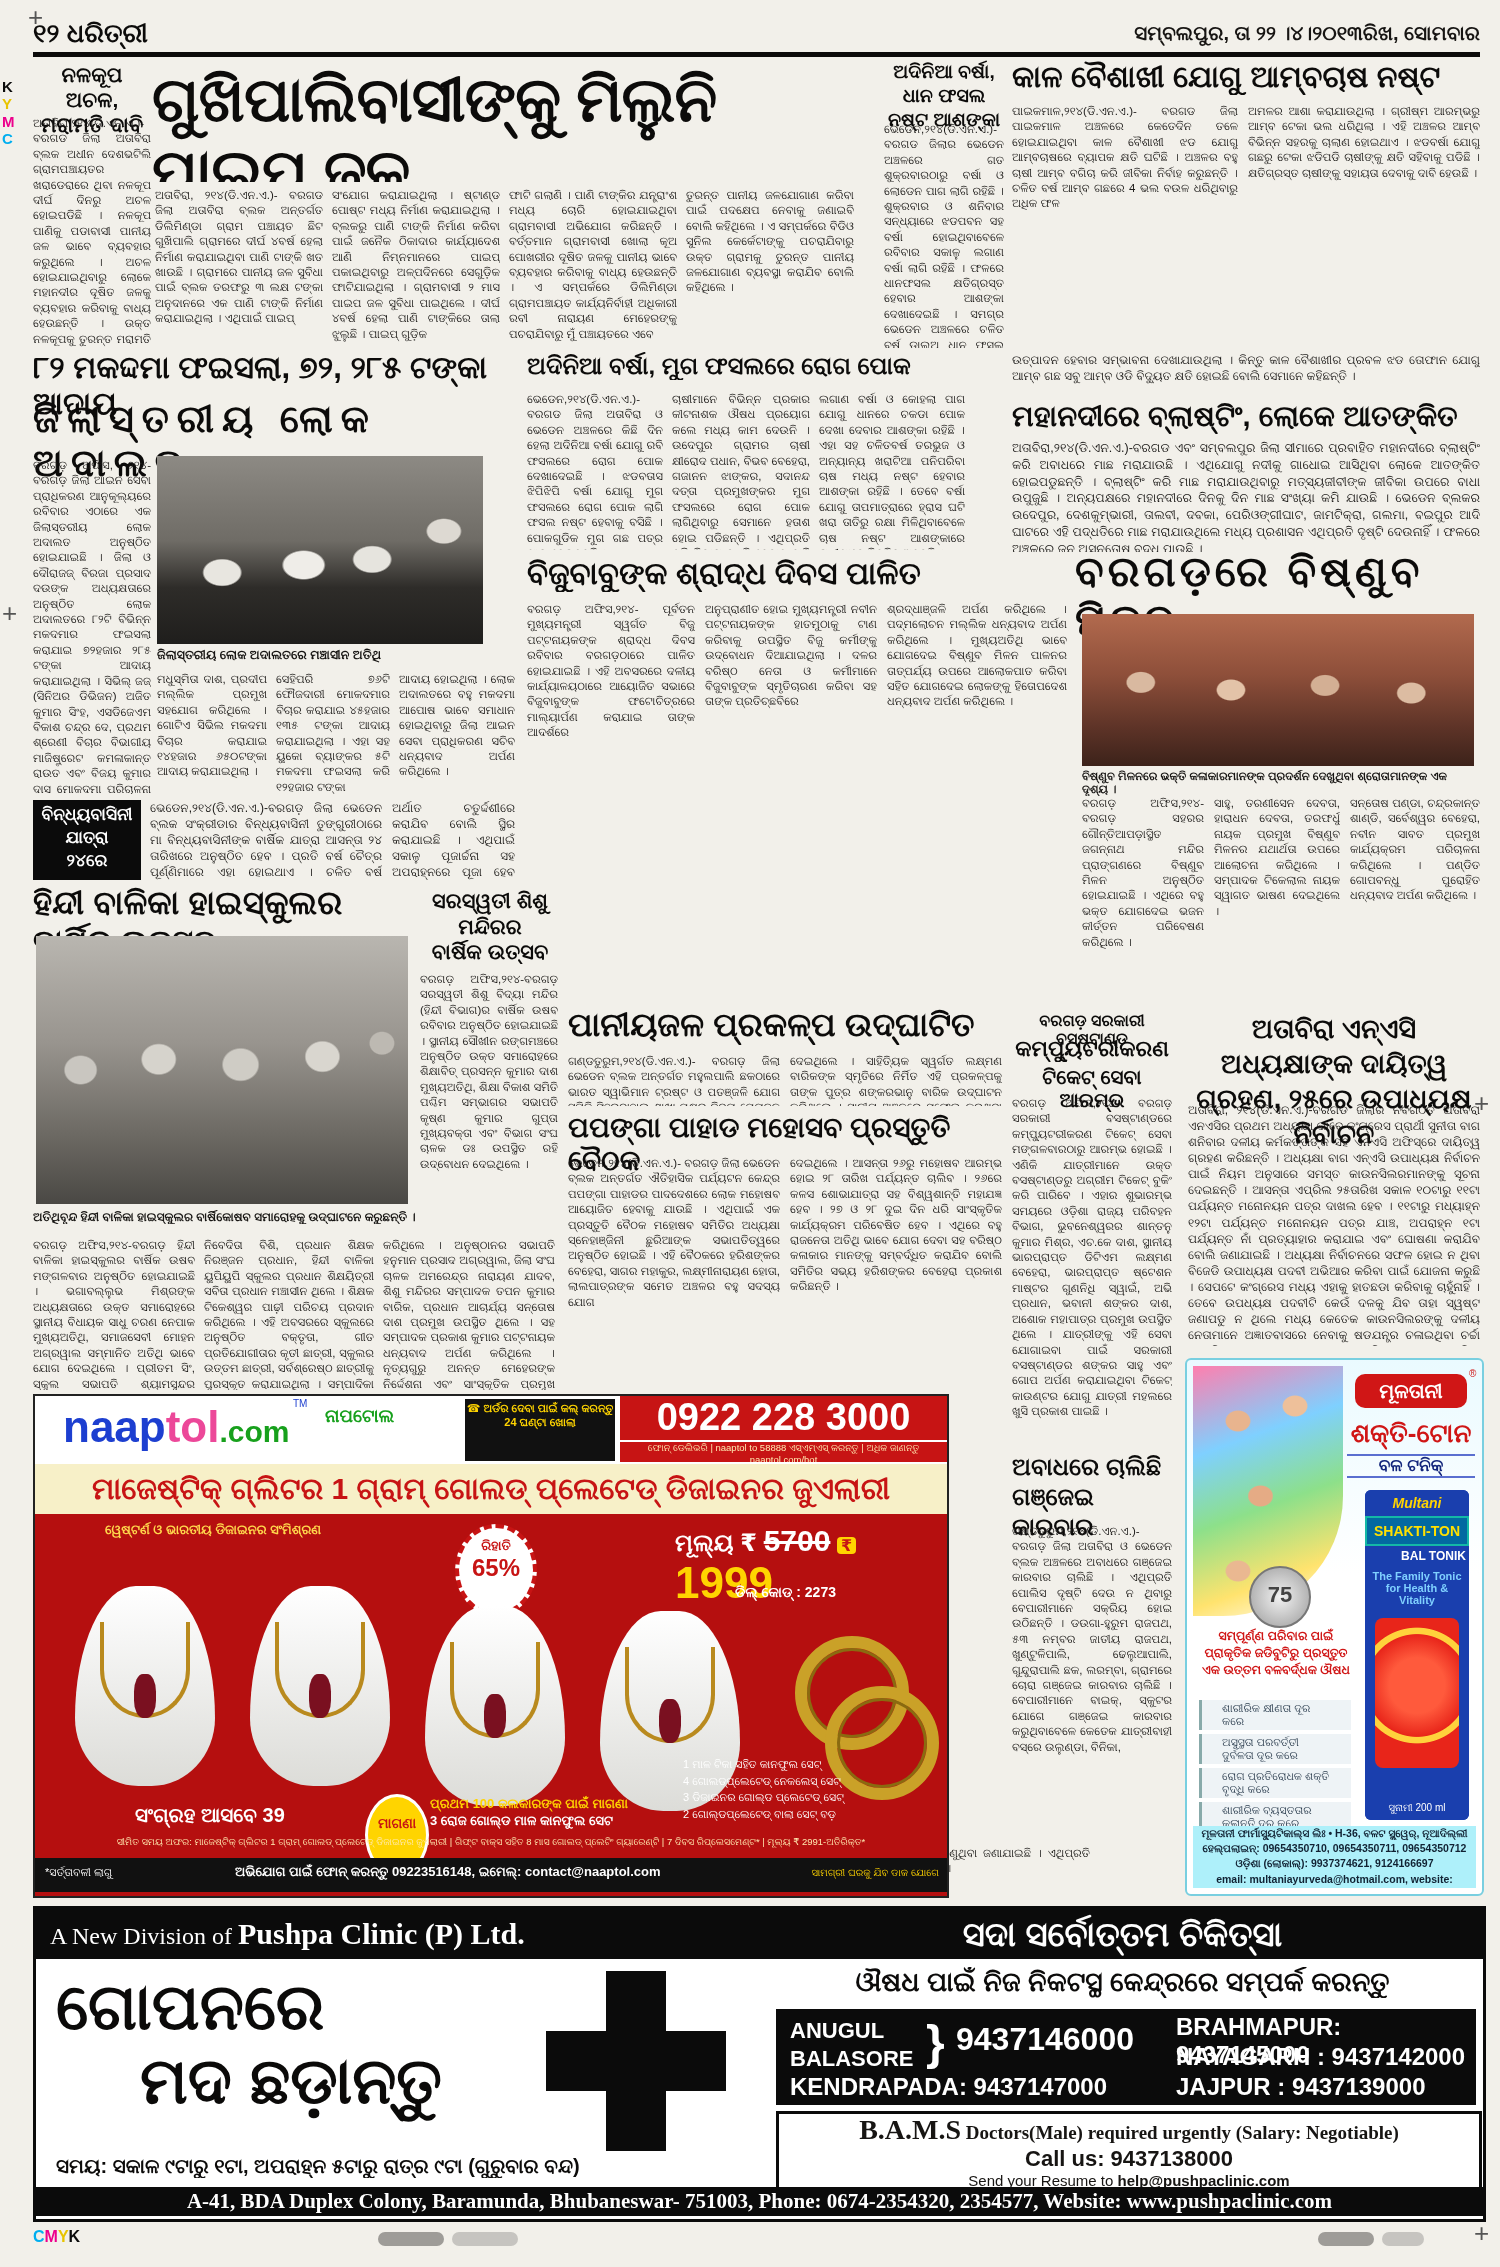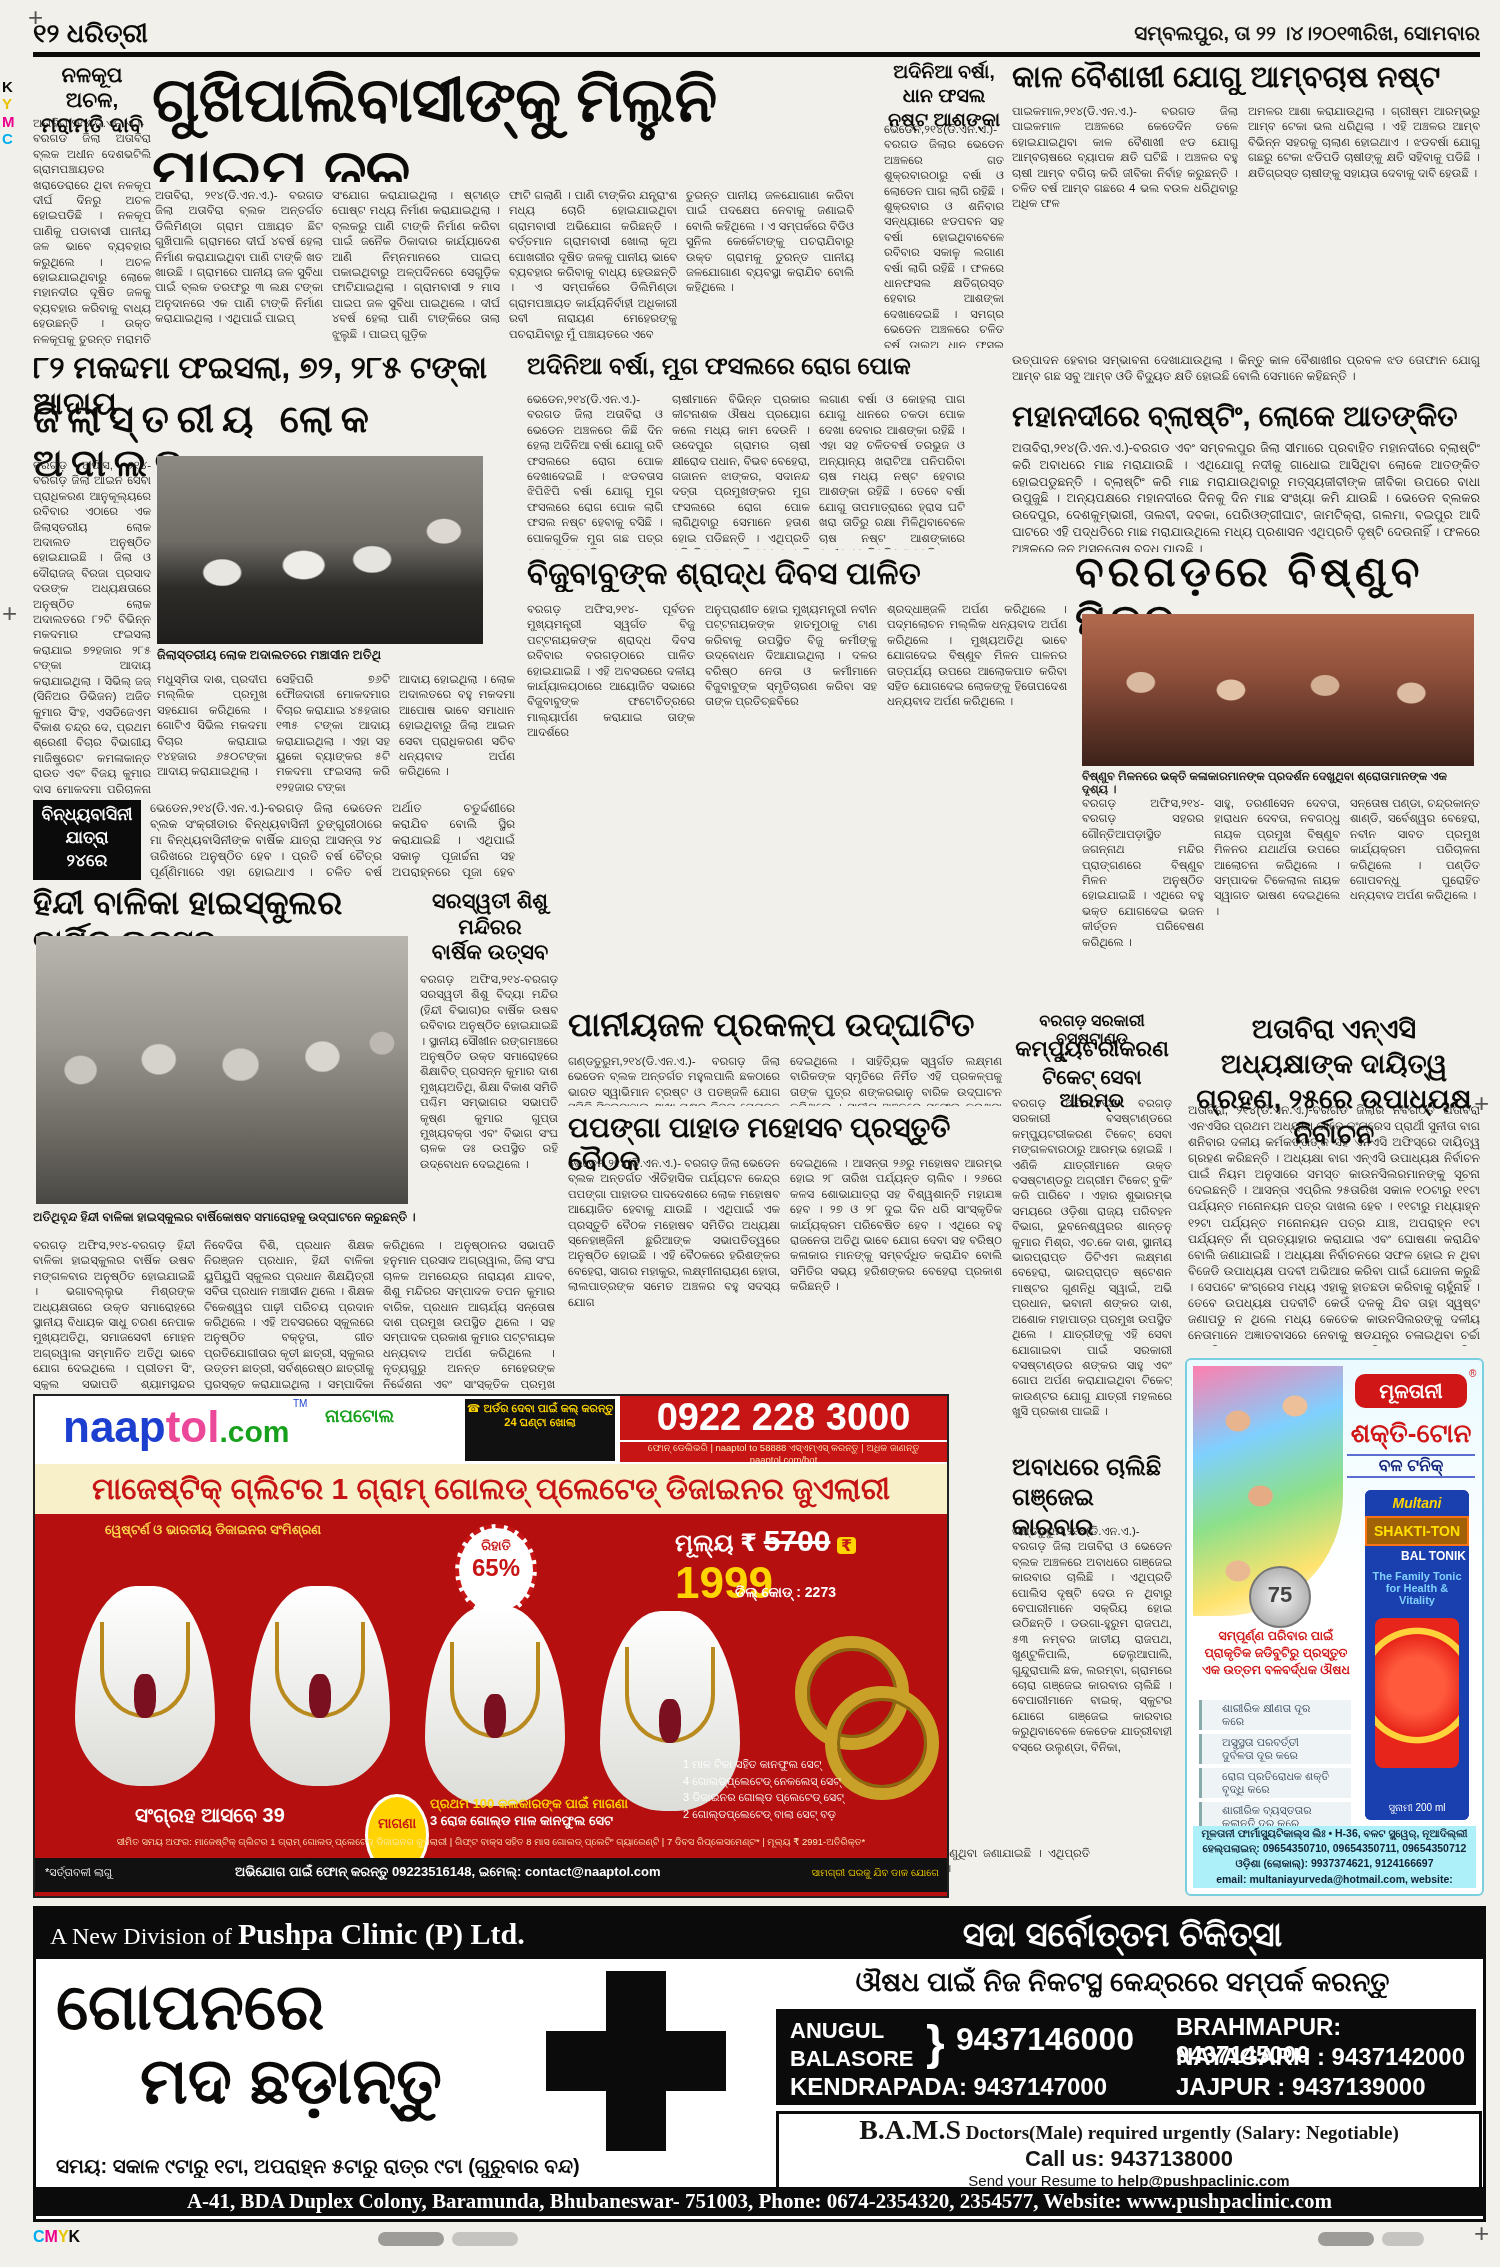--- a/index.html
+++ b/index.html
@@ -102,21 +102,21 @@
 
   <div class="abs h" style="left:1075px;top:548px;width:405px;font-size:42px;letter-spacing:4px;">ବରଗଡ଼ରେ ବିଷ୍ଣୁବ ମିଳନ</div>
   <div class="abs photo" style="left:1082px;top:614px;width:392px;height:152px;background:
       radial-gradient(ellipse 30px 22px at 15% 45%, #d9b9a0 0 45%, transparent 50%),
       radial-gradient(ellipse 30px 22px at 38% 50%, #e3c3a8 0 45%, transparent 50%),
       radial-gradient(ellipse 30px 22px at 62% 47%, #d3af94 0 45%, transparent 50%),
       radial-gradient(ellipse 30px 22px at 84% 52%, #dcbca2 0 45%, transparent 50%),
       linear-gradient(180deg,#b26a4e 0%,#8e4f3a 40%,#5d3327 75%,#3c221a 100%);"></div>
   <div class="abs cap" style="left:1082px;top:770px;width:392px;font-size:11.5px;">ବିଷ୍ଣୁବ ମିଳନରେ ଭକ୍ତି କଳାକାରମାନଙ୍କ ପ୍ରଦର୍ଶନ ଦେଖୁଥିବା ଶ୍ରୋତାମାନଙ୍କ ଏକ ଦୃଶ୍ୟ ।</div>
   <div class="abs bodytxt" style="left:1082px;top:796px;width:122px;height:212px;">ବରଗଡ଼ ଅଫିସ,୨୧୪- ବରଗଡ଼ ସହରର ଗୌନ୍ତିଆପଡ଼ାସ୍ଥିତ ଜଗନ୍ନାଥ ମନ୍ଦିର ପ୍ରାଙ୍ଗଣରେ ବିଷ୍ଣୁବ ମିଳନ ଅନୁଷ୍ଠିତ ହୋଇଯାଇଛି । ଏଥିରେ ବହୁ ଭକ୍ତ ଯୋଗଦେଇ ଭଜନ କୀର୍ତ୍ତନ ପରିବେଷଣ କରିଥିଲେ ।</div>
-  <div class="abs bodytxt" style="left:1214px;top:796px;width:126px;height:212px;">ସାହୁ, ତରଣୀସେନ ଦେବତା, ହାରାଧନ ଦେବତା, ନବଗଠ୍ଧୁ ନାୟକ ପ୍ରମୁଖ ବିଷ୍ଣୁବ ମିଳନର ଯଥାର୍ଥତା ଉପରେ ଆଲୋଚନା କରିଥିଲେ । ସମ୍ପାଦକ ଟିକେଲାଲ ନାୟକ ସ୍ୱାଗତ ଭାଷଣ ଦେଇଥିଲେ ।</div>
+  <div class="abs bodytxt" style="left:1214px;top:796px;width:126px;height:212px;">ସାହୁ, ତରଣୀସେନ ଦେବତା, ହାରାଧନ ଦେବତା, ତରଫର୍ଧୁ ନାୟକ ପ୍ରମୁଖ ବିଷ୍ଣୁବ ମିଳନର ଯଥାର୍ଥତା ଉପରେ ଆଲୋଚନା କରିଥିଲେ । ସମ୍ପାଦକ ଟିକେଲାଲ ନାୟକ ସ୍ୱାଗତ ଭାଷଣ ଦେଇଥିଲେ ।</div>
   <div class="abs bodytxt" style="left:1350px;top:796px;width:130px;height:212px;">ସନ୍ତୋଷ ପଣ୍ଡା, ଚନ୍ଦ୍ରକାନ୍ତ ଶାଣ୍ଡି, ସର୍ବେଶ୍ୱର ବେହେରା, ନବୀନ ସାବତ ପ୍ରମୁଖ କାର୍ଯ୍ୟକ୍ରମ ପରିଚାଳନା କରିଥିଲେ । ପଣ୍ଡିତ ଗୋପବନ୍ଧୁ ପୁରୋହିତ ଧନ୍ୟବାଦ ଅର୍ପଣ କରିଥିଲେ ।</div>
 
   <div class="abs" style="left:33px;top:800px;width:108px;height:76px;background:#0b0b0b;color:#fff;text-align:center;font-weight:bold;font-size:17px;line-height:1.35;padding-top:4px;">
     <div>ବିନ୍ଧ୍ୟବାସିନୀ</div>
     <div>ଯାତ୍ରା</div>
     <div>୨୪ରେ</div>
   </div>
   <div class="abs bodytxt" style="left:150px;top:800px;width:232px;height:80px;font-size:12px;">ଭେଡେନ,୨୧୪(ଡି.ଏନ.ଏ.)-ବରଗଡ଼ ଜିଲା ଭେଡେନ ବ୍ଲକ ସଂକ୍ରୀଡାର ବିନ୍ଧ୍ୟବାସିନୀ ତୁଙ୍ଗୁରୀଠାରେ ମା ବିନ୍ଧ୍ୟବାସିନୀଙ୍କ ବାର୍ଷିକ ଯାତ୍ରା ଆସନ୍ତା ୨୪ ତାରିଖରେ ଅନୁଷ୍ଠିତ ହେବ । ପ୍ରତି ବର୍ଷ ଚୈତ୍ର ପୂର୍ଣ୍ଣିମାରେ ଏହା ହୋଇଥାଏ । ଚଳିତ ବର୍ଷ ପୂର୍ଣ୍ଣିମାରେ ଚନ୍ଦ୍ରଗ୍ରହଣ ଥିବାରୁ ଏହି ଯାତ୍ରା ପୂର୍ବଦିନ</div>
   <div class="abs bodytxt" style="left:392px;top:800px;width:123px;height:80px;font-size:12px;">ଅର୍ଥାତ ଚତୁର୍ଦ୍ଦଶୀରେ କରାଯିବ ବୋଲି ସ୍ଥିର କରାଯାଇଛି । ଏଥିପାଇଁ ସକାଳୁ ପୂଜାର୍ଚ୍ଚନା ସହ ଅପରାହ୍ନରେ ପୂଜା ହେବ ବୋଲି ଆୟୋଜକ ପକ୍ଷରୁ କୁହାଯାଇଛି ।</div>
 
@@ -241,21 +241,21 @@
     <div class="abs" style="left:12px;top:340px;width:152px;">
       <div class="benefit">ଶାରୀରିକ କ୍ଷୀଣତା ଦୂର କରେ</div>
       <div class="benefit">ଅସୁସ୍ଥତା ପରବର୍ତ୍ତୀ ଦୁର୍ବଳତା ଦୂର କରେ</div>
       <div class="benefit">ରୋଗ ପ୍ରତିରୋଧକ ଶକ୍ତି ବୃଦ୍ଧି କରେ</div>
       <div class="benefit">ଶାରୀରିକ ବ୍ୟସ୍ତତାର କ୍ଲାନ୍ତି ଦୂର କରେ</div>
       <div class="benefit">ପୋଷକ ତତ୍ତ୍ୱର ଅଭାବକୁ ଦୂର କରେ</div>
     </div>
 
     <div class="pack" style="left:178px;top:130px;width:104px;height:330px;">
       <div style="height:26px;background:#1a3fae;color:#ffd400;text-align:center;font-style:italic;font-weight:bold;font-size:14px;line-height:26px;">Multani</div>
-      <div style="height:26px;background:#a16207;color:#ffe000;text-align:center;font-weight:bold;font-size:14px;line-height:26px;border:2px solid #f97316;">SHAKTI-TON</div>
+      <div style="height:26px;background:#0369a1;color:#ffe000;text-align:center;font-weight:bold;font-size:14px;line-height:26px;border:2px solid #14b8a6;">SHAKTI-TON</div>
       <div style="height:20px;background:#1a3fae;color:#fff;text-align:center;font-weight:bold;font-size:12px;line-height:20px;padding-left:33px;">BAL TONIK</div>
       <div style="height:52px;background:#1a3fae;color:#7fd0ff;text-align:center;font-weight:bold;font-size:11px;padding:4px 2px;">The Family Tonic for Health &amp; Vitality</div>
       <div class="fist" style="left:10px;top:128px;width:84px;height:150px;"></div>
       <div style="position:absolute;left:0;bottom:0;width:100%;height:24px;background:#1a3fae;color:#fff;text-align:center;font-size:10px;line-height:24px;">ସୁନାମୀ 200 ml</div>
     </div>
     <div class="abs" style="left:6px;top:466px;width:283px;height:62px;background:#aef0fa;font-size:10.5px;font-weight:bold;color:#123;text-align:center;line-height:1.45;overflow:hidden;">
       <div>ମୂଳତାନୀ ଫାର୍ମାସ୍ୟୁଟିକାଲ୍ସ ଲିଃ • H-36, ବଳଟ ସ୍କ୍ୱେର୍, ନୂଆଦିଲ୍ଲୀ</div>
       <div>ହେଲ୍ପଲାଇନ୍: 09654350710, 09654350711, 09654350712</div>
       <div>ଓଡ଼ିଶା (ଲୋକାଲ୍): 9937374621, 9124166697</div>
       <div>email: multaniayurveda@hotmail.com, website: www.multani.org</div>

